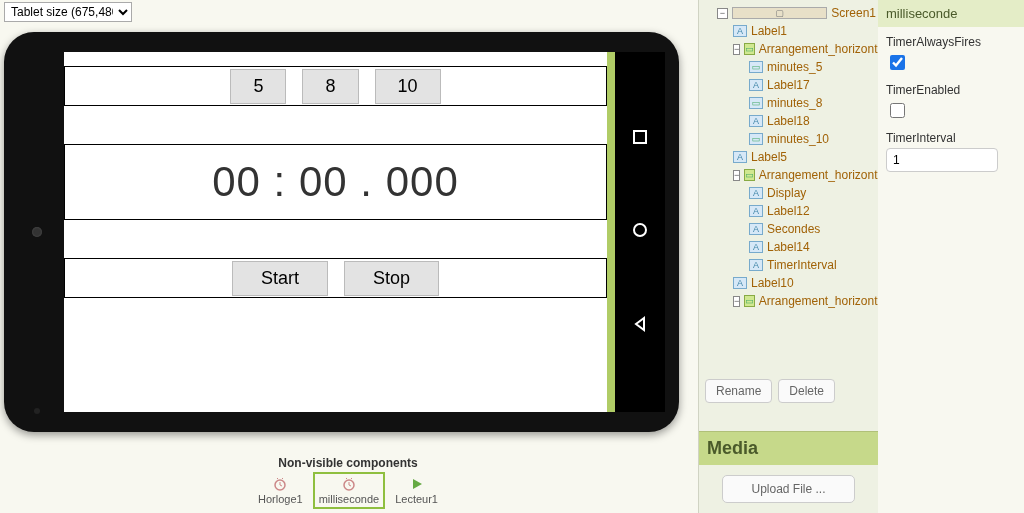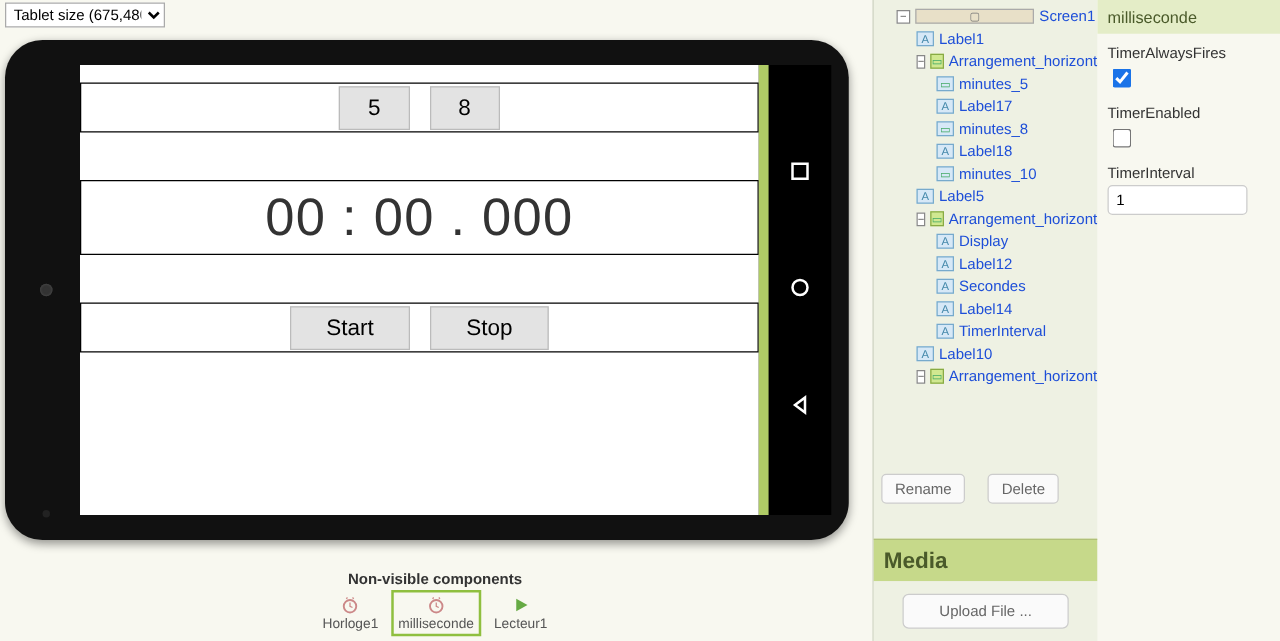--- a/index.html
+++ b/index.html
@@ -22,50 +22,50 @@
   .screen { flex:1; background:#fff; border: 0; display:flex; flex-direction:column; }
   .green-strip { width:8px; background:#b0cc66; height:100%; }
   .nav-bar { width:50px; background:#000; height:100%; display:flex; flex-direction:column; align-items:center; justify-content:space-around; padding:40px 0; }
   .nav-bar svg { width:18px; height:18px; }
   .device-bezel-right { width:14px; }
   
   .screen-spacer { height:14px; }
   .hrow { border:1px solid #000; margin: 0 0; display:flex; align-items:center; justify-content:center; gap:16px; }
   .row-btns { height:40px; }
   .app-btn { background:#e3e3e3; border:1px solid #bbb; padding:6px 22px; font-size:18px; }
-  .row-time { height:60px; }
+  .row-time { height:76px; }
   .time-text { font-size:42px; letter-spacing:1px; font-family: Arial, sans-serif; }
   .row-ctrl { height:40px; }
   .ctrl-btn { background:#e3e3e3; border:1px solid #bbb; padding:6px 28px; font-size:18px; }
   .gap-row { height:38px; }
   
   
   .nonvis { text-align:center; margin-top:6px; }
   .nonvis-title { font-weight:bold; font-size:12px; margin-bottom:2px; }
   .nonvis-items { display:flex; justify-content:center; gap:4px; }
   .nv-item { display:flex; flex-direction:column; align-items:center; font-size:11px; color:#555; padding:2px 4px; border:2px solid transparent; cursor:pointer; }
   .nv-item.selected { border:2px solid #8fbf3f; }
   .nv-icon { width:16px; height:16px; margin-bottom:1px; }
   
   
   .tree-col { width: 180px; background:#eef1e3; border-left:1px solid #d0d3c3; display:flex; flex-direction:column; }
   .tree-scroll { flex:1; overflow:auto; position:relative; padding:4px 0 4px 2px; }
   .tree-scroll::-webkit-scrollbar { width:12px; height:12px; }
   .tree-scroll::-webkit-scrollbar-thumb { background:#bbb; border-radius:2px; }
   .tree-scroll::-webkit-scrollbar-track { background:#eee; }
   .tn { display:flex; align-items:center; gap:4px; padding:2px 2px; font-size:12px; color:#4a6; cursor:pointer; white-space:nowrap; }
-  .tn .lbl { color:#1d4ed8; }
+  .tn .lbl { color:#a16207; }
   .ind1 { padding-left:16px; } .ind2 { padding-left:32px; } .ind3 { padding-left:48px; }
   .exp-box { width:11px; height:11px; border:1px solid #888; background:#fff; display:inline-flex; align-items:center; justify-content:center; font-size:9px; line-height:1; color:#555; }
   .tico { width:14px; height:12px; display:inline-flex; align-items:center; justify-content:center; font-size:9px; border:1px solid #888; }
   .tico.screen { background:#e8e0c8; color:#777; border-color:#aaa; }
   .tico.label { background:#d6e8f7; color:#48a; border-color:#7ac; }
   .tico.arr { background:#d0e890; border-color:#8a4; }
   .tico.btn { background:#d6e8f7; border-color:#7ac; }
-  .tree-btns { padding:6px; display:flex; gap:18px; border-top: 0; }
+  .tree-btns { padding:6px; display:flex; gap:6px; border-top: 0; }
   .tree-btns button { background:#fafafa; border:1px solid #ccc; border-radius:4px; padding:4px 10px; font-size:12px; cursor:pointer; color:#666; }
   
   .media-header { background:#c6d98a; padding:6px 8px; font-weight:bold; font-size:18px; color:#4a5a2a; border-top:1px solid #b0c078;margin-top:22px; }
   .media-body { padding:10px; display:flex; justify-content:center; background:#eef1e3; }
   .media-body button { background:#fafafa; border:1px solid #ccc; border-radius:5px; padding:6px 28px; font-size:12px; color:#666; cursor:pointer; }
   
   
   .props-col { width:146px; background:#f8f8f0; display:flex; flex-direction:column; }
   .props-header { background:#e4edc7; padding:6px 8px; font-size:13px; color:#4a5a2a; }
   .props-body { padding:8px; font-size:12px; }
@@ -89,20 +89,21 @@
         <div class="device-bezel-left">
           <div class="camera"></div>
           <div class="speaker"></div>
         </div>
         <div class="screen-area">
           <div class="screen">
             <div class="screen-spacer"></div>
             <div class="hrow row-btns">
               <button class="app-btn">5</button>
               <button class="app-btn">8</button>
+              <button class="app-btn">10</button>
             </div>
             <div class="gap-row"></div>
             <div class="hrow row-time">
               <span class="time-text">00 : 00 . 000</span>
             </div>
             <div class="gap-row"></div>
             <div class="hrow row-ctrl">
               <button class="ctrl-btn">Start</button>
               <button class="ctrl-btn">Stop</button>
             </div>

